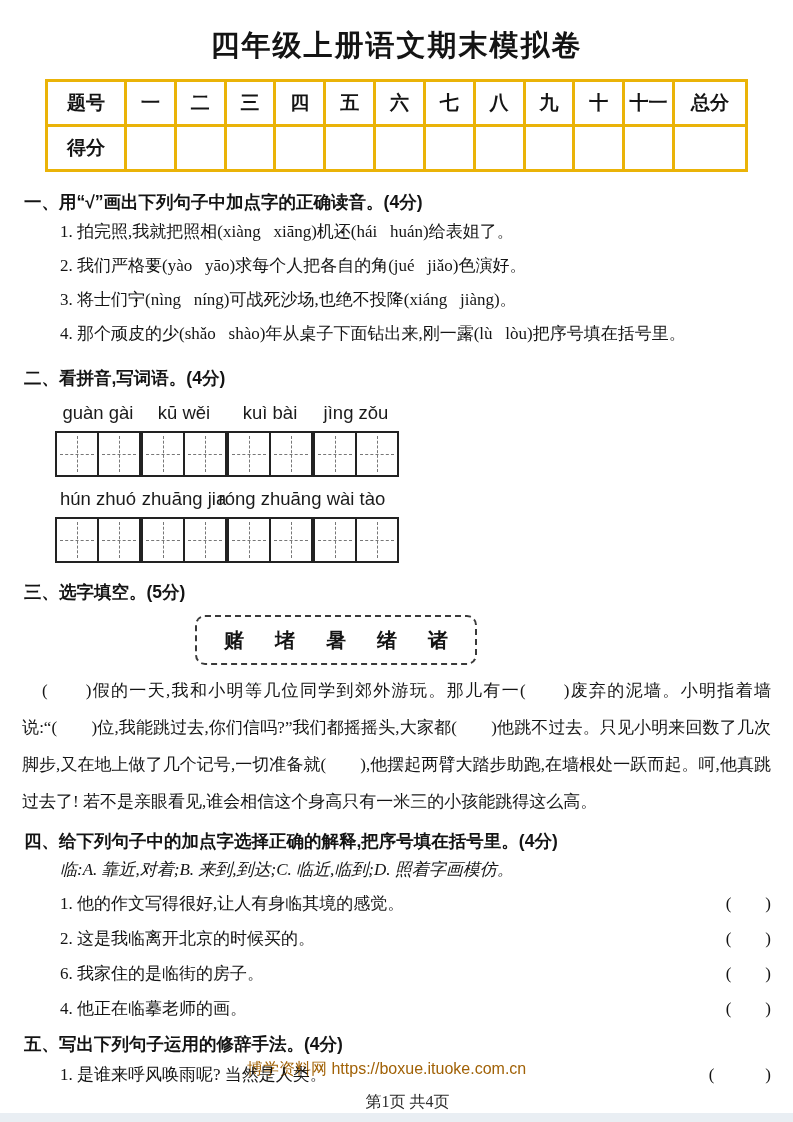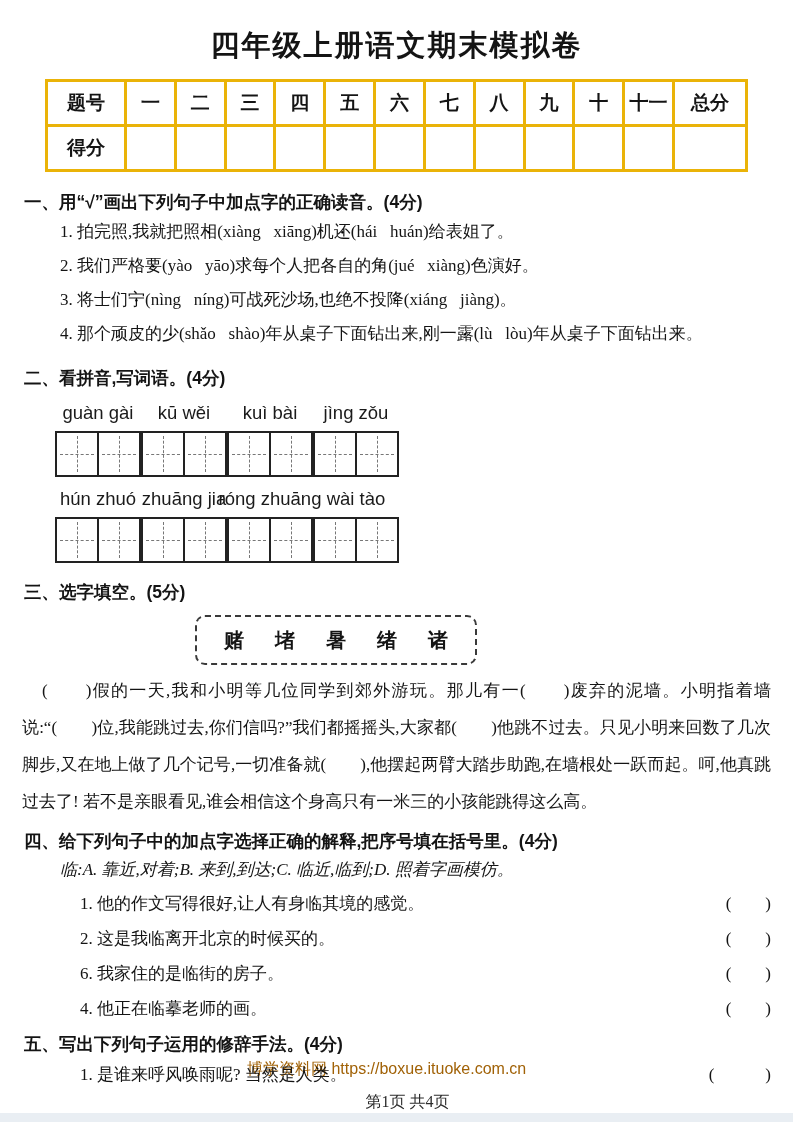--- a/index.html
+++ b/index.html
@@ -80,21 +80,21 @@
   
   .expl{
     margin-left:38px;line-height:32px;font-size:17px;
     font-family:"Liberation Serif","DejaVu Serif",serif;
     font-style:italic;
   }
   .qrow{
     display:flex;justify-content:space-between;align-items:baseline;
     margin-left:38px;line-height:35px;font-size:17px;
   }
-  .qtext{white-space:pre-wrap;margin-left:20px;}
+  .qtext{white-space:pre-wrap;}
   .blank{white-space:pre;margin-left:10px;}
 
   
   .watermark{
     position:absolute;left:247px;top:1059px;z-index:0;
     font-size:16px;color:#a16207;white-space:nowrap;
     font-family:"Liberation Sans","DejaVu Sans",sans-serif;
   }
   .footer{
     position:absolute;left:0;right:0;bottom:9px;text-align:center;
@@ -142,23 +142,23 @@
         <td></td>
         <td></td>
         <td class="tot"></td>
       </tr>
     </tbody>
   </table>
 
   <div class="sec" id="s1">
     <h2 class="sec-head">一、用“√”画出下列句子中加点字的正确读音。(4分)</h2>
     <div class="s1-item"><span>1. 拍完照,我就把照</span><span class="dotted">相</span><span>(xiàng   xiāng)机</span><span class="dotted">还</span><span>(hái   huán)给表姐了。</span></div>
-    <div class="s1-item"><span>2. 我们严格</span><span class="dotted">要</span><span>(yào   yāo)求每个人把各自的</span><span class="dotted">角</span><span>(jué   xiàng)色演好。</span></div>
+    <div class="s1-item"><span>2. 我们严格</span><span class="dotted">要</span><span>(yào   yāo)求每个人把各自的</span><span class="dotted">角</span><span>(jué   jiǎo)色演好。</span></div>
     <div class="s1-item"><span>3. 将士们</span><span class="dotted">宁</span><span>(nìng   níng)可战死沙场,也绝不投</span><span class="dotted">降</span><span>(xiáng   jiàng)。</span></div>
-    <div class="s1-item"><span>4. 那个顽皮的</span><span class="dotted">少</span><span>(shǎo   shào)年从桌子下面钻出来,刚一</span><span class="dotted">露</span><span>(lù   lòu)年从桌子下面钻出来。</span></div>
+    <div class="s1-item"><span>4. 那个顽皮的</span><span class="dotted">少</span><span>(shǎo   shào)年从桌子下面钻出来,刚一</span><span class="dotted">露</span><span>(lù   lòu)把序号填在括号里。</span></div>
   </div>
 
   <div class="sec" id="s2">
     <h2 class="sec-head">二、看拼音,写词语。(4分)</h2>
 
     <div class="wordrow">
       <div class="word">
         <div class="py">guàn  gài</div>
         <div class="tzg">
             <div class="tc"></div>

